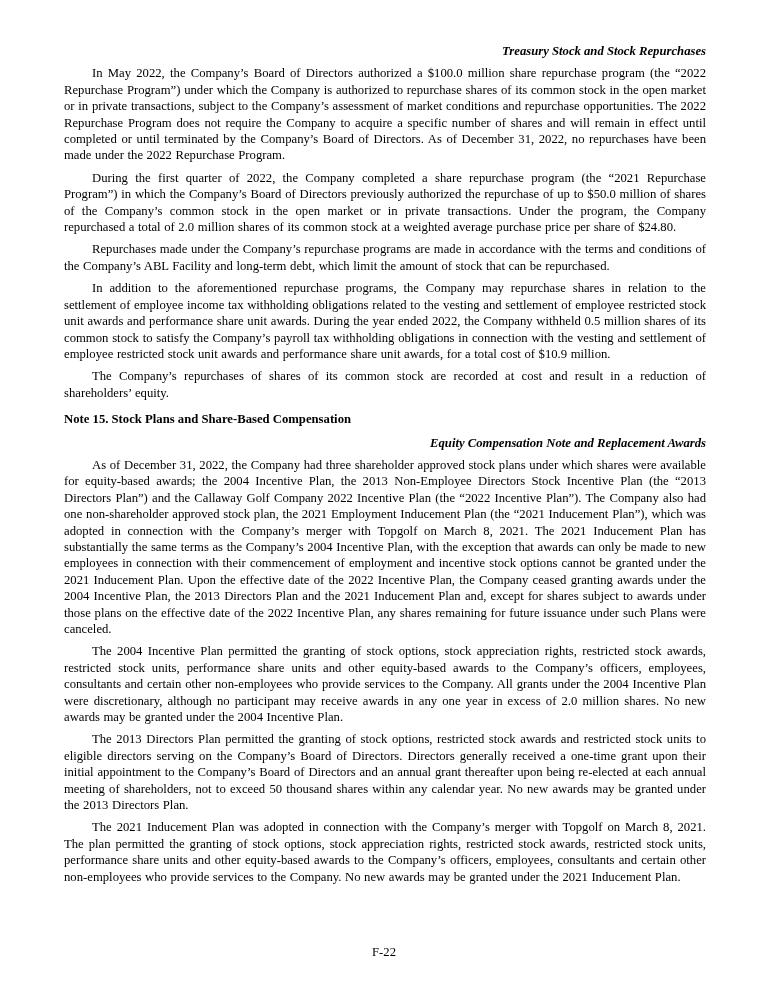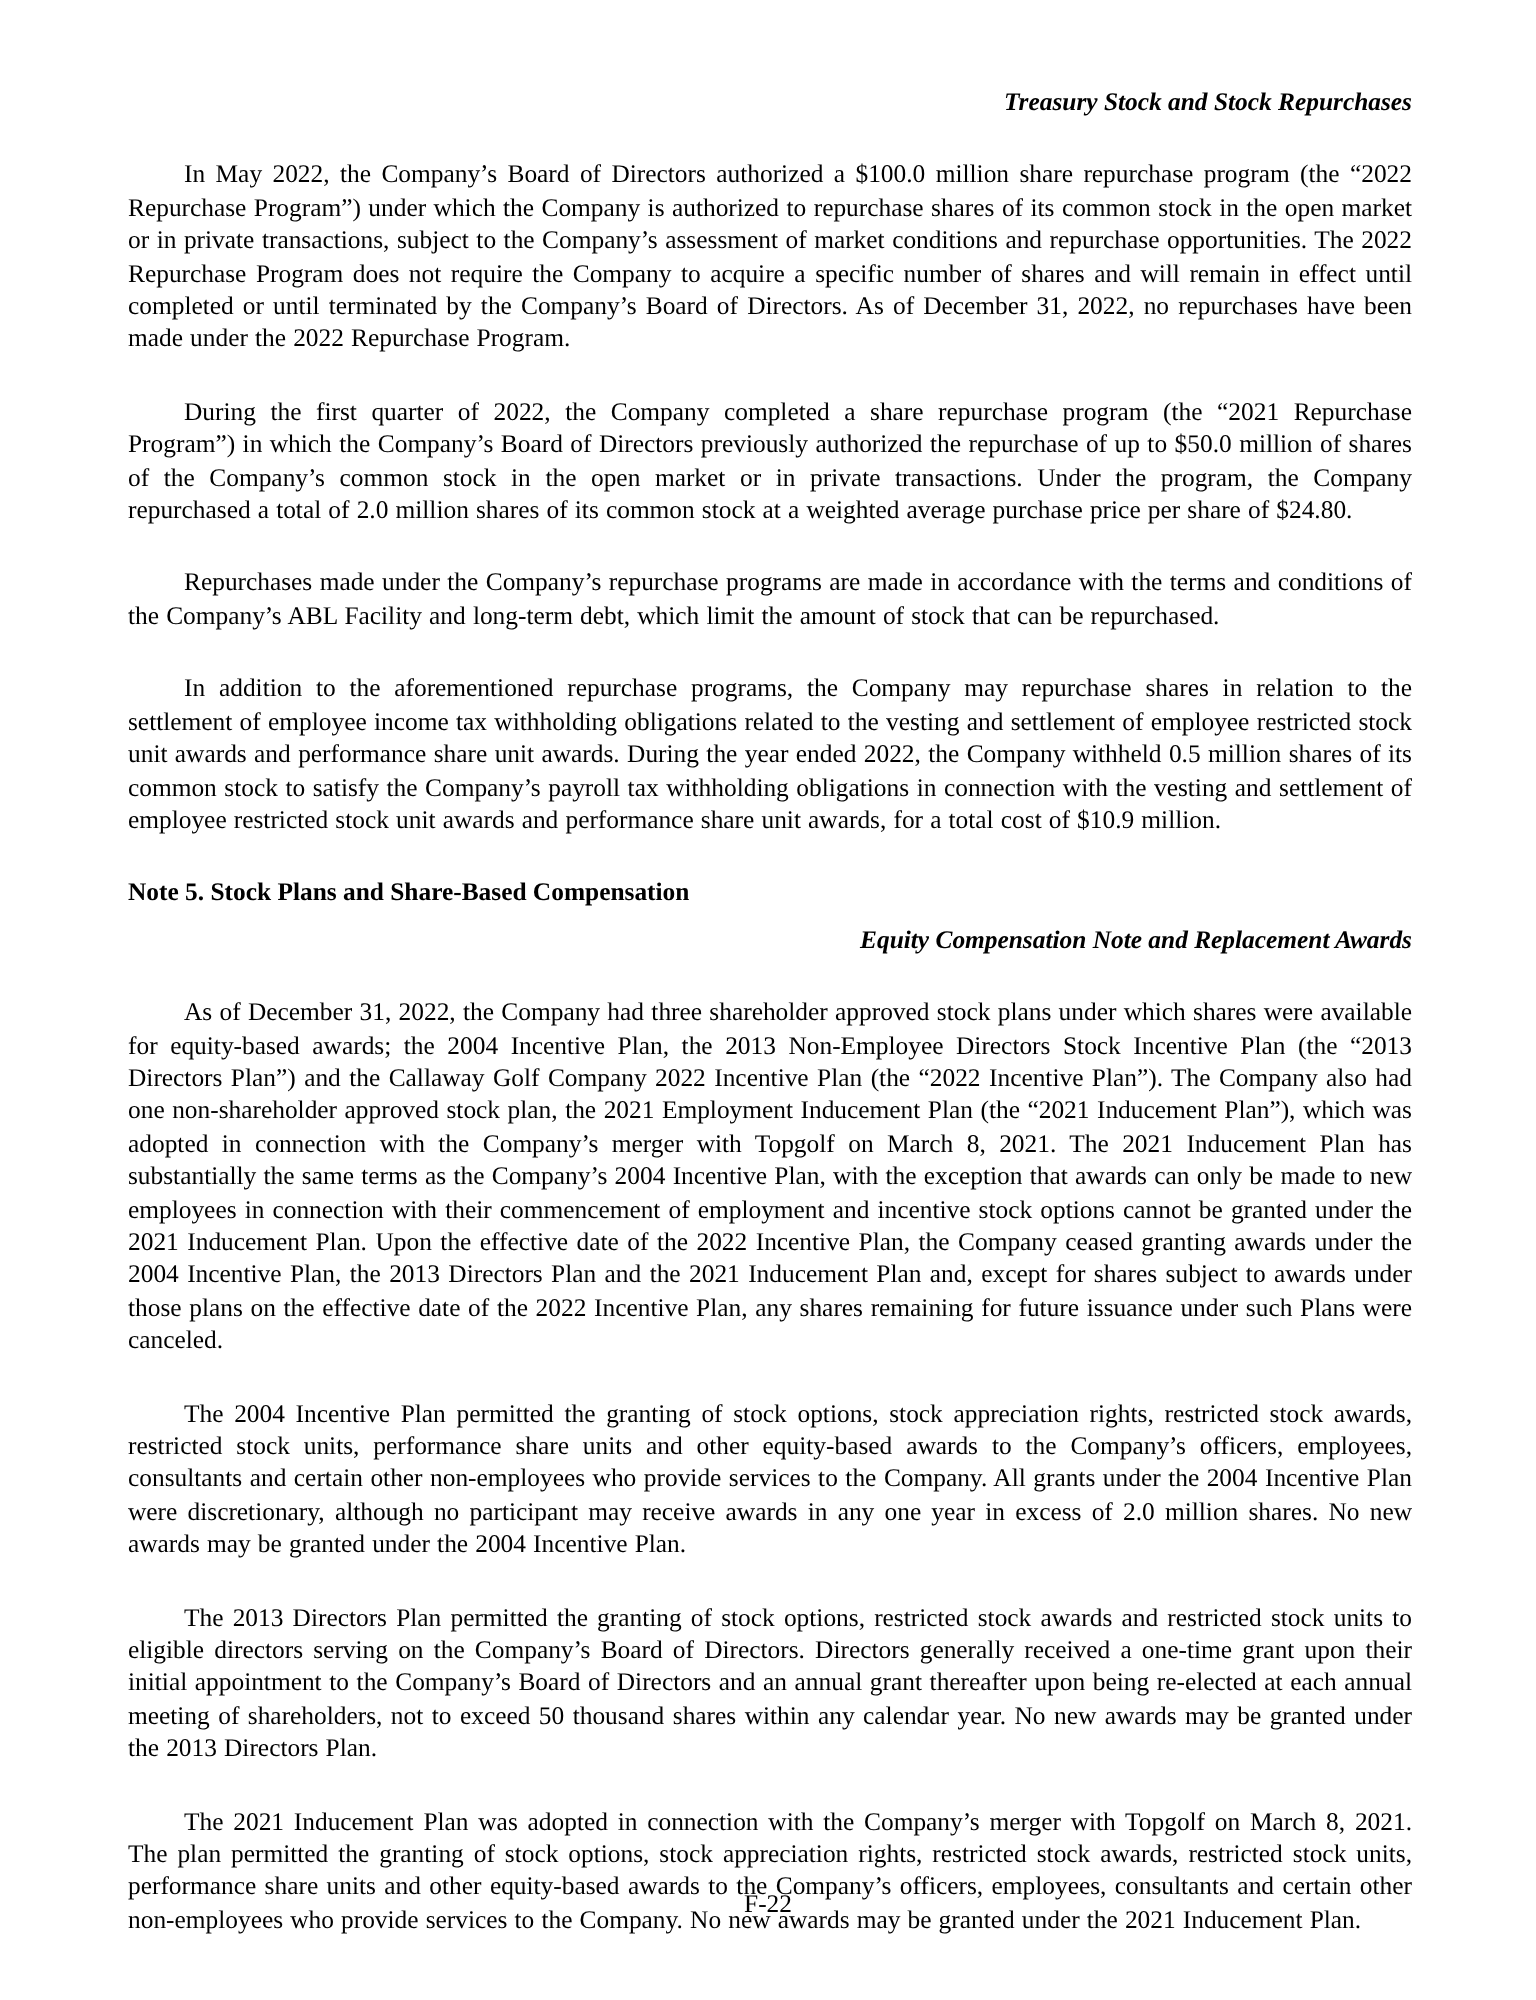--- a/index.html
+++ b/index.html
@@ -25,21 +25,21 @@
     text-align: right;
   }
   .h-bold {
     font-weight: bold;
     margin: 10px 0 4px 0;
     font-size: 12.7px;
   }
   .para {
     text-align: justify;
     text-indent: 28px;
-    margin: 20px 0;
+    margin: 6px 0;
     word-spacing: 0.4px;
   }
   .footer {
     position: absolute;
     left: 0;
     right: 0;
     bottom: 40px;
     text-align: center;
     font-size: 12.7px;
   }
@@ -52,22 +52,23 @@
   <h3 class="h-italic">Treasury Stock and Stock Repurchases</h3>
 
   <p class="para">In May 2022, the Company’s Board of Directors authorized a $100.0 million share repurchase program (the “2022 Repurchase Program”) under which the Company is authorized to repurchase shares of its common stock in the open market or in private transactions, subject to the Company’s assessment of market conditions and repurchase opportunities. The 2022 Repurchase Program does not require the Company to acquire a specific number of shares and will remain in effect until completed or until terminated by the Company’s Board of Directors. As of December 31, 2022, no repurchases have been made under the 2022 Repurchase Program.</p>
 
   <p class="para">During the first quarter of 2022, the Company completed a share repurchase program (the “2021 Repurchase Program”) in which the Company’s Board of Directors previously authorized the repurchase of up to $50.0 million of shares of the Company’s common stock in the open market or in private transactions. Under the program, the Company repurchased a total of 2.0 million shares of its common stock at a weighted average purchase price per share of $24.80.</p>
 
   <p class="para">Repurchases made under the Company’s repurchase programs are made in accordance with the terms and conditions of the Company’s ABL Facility and long-term debt, which limit the amount of stock that can be repurchased.</p>
 
   <p class="para">In addition to the aforementioned repurchase programs, the Company may repurchase shares in relation to the settlement of employee income tax withholding obligations related to the vesting and settlement of employee restricted stock unit awards and performance share unit awards. During the year ended 2022, the Company withheld 0.5 million shares of its common stock to satisfy the Company’s payroll tax withholding obligations in connection with the vesting and settlement of employee restricted stock unit awards and performance share unit awards, for a total cost of $10.9 million.</p>
 
+  <p class="para">The Company’s repurchases of shares of its common stock are recorded at cost and result in a reduction of shareholders’ equity.</p>
 
-  <h2 class="h-bold">Note 5. Stock Plans and Share-Based Compensation</h2>
+  <h2 class="h-bold">Note 15. Stock Plans and Share-Based Compensation</h2>
 
   <h3 class="h-italic">Equity Compensation Note and Replacement Awards</h3>
 
   <p class="para">As of December 31, 2022, the Company had three shareholder approved stock plans under which shares were available for equity-based awards; the 2004 Incentive Plan, the 2013 Non-Employee Directors Stock Incentive Plan (the “2013 Directors Plan”) and the Callaway Golf Company 2022 Incentive Plan (the “2022 Incentive Plan”). The Company also had one non-shareholder approved stock plan, the 2021 Employment Inducement Plan (the “2021 Inducement Plan”), which was adopted in connection with the Company’s merger with Topgolf on March 8, 2021. The 2021 Inducement Plan has substantially the same terms as the Company’s 2004 Incentive Plan, with the exception that awards can only be made to new employees in connection with their commencement of employment and incentive stock options cannot be granted under the 2021 Inducement Plan. Upon the effective date of the 2022 Incentive Plan, the Company ceased granting awards under the 2004 Incentive Plan, the 2013 Directors Plan and the 2021 Inducement Plan and, except for shares subject to awards under those plans on the effective date of the 2022 Incentive Plan, any shares remaining for future issuance under such Plans were canceled.</p>
 
   <p class="para">The 2004 Incentive Plan permitted the granting of stock options, stock appreciation rights, restricted stock awards, restricted stock units, performance share units and other equity-based awards to the Company’s officers, employees, consultants and certain other non-employees who provide services to the Company. All grants under the 2004 Incentive Plan were discretionary, although no participant may receive awards in any one year in excess of 2.0 million shares. No new awards may be granted under the 2004 Incentive Plan.</p>
 
   <p class="para">The 2013 Directors Plan permitted the granting of stock options, restricted stock awards and restricted stock units to eligible directors serving on the Company’s Board of Directors. Directors generally received a one-time grant upon their initial appointment to the Company’s Board of Directors and an annual grant thereafter upon being re-elected at each annual meeting of shareholders, not to exceed 50 thousand shares within any calendar year. No new awards may be granted under the 2013 Directors Plan.</p>
 
   <p class="para">The 2021 Inducement Plan was adopted in connection with the Company’s merger with Topgolf on March 8, 2021. The plan permitted the granting of stock options, stock appreciation rights, restricted stock awards, restricted stock units, performance share units and other equity-based awards to the Company’s officers, employees, consultants and certain other non-employees who provide services to the Company. No new awards may be granted under the 2021 Inducement Plan.</p>

